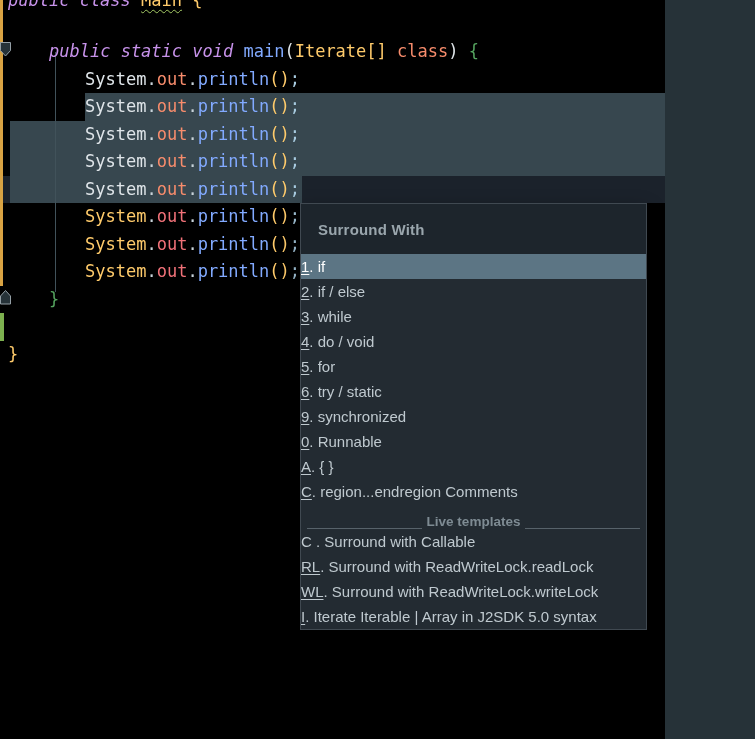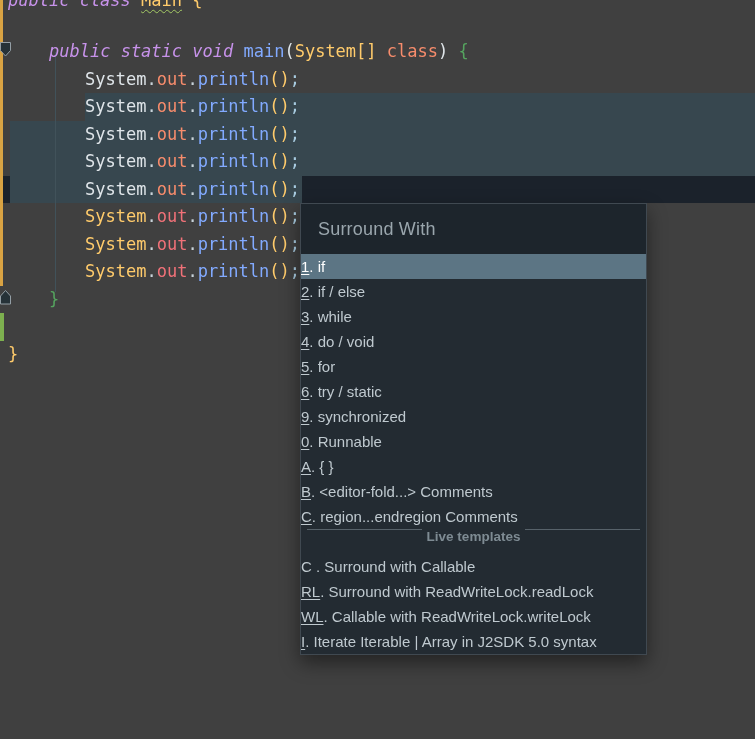--- a/index.html
+++ b/index.html
@@ -1,21 +1,21 @@
 <!DOCTYPE html>
 <html><head>
 <meta charset="utf-8">
 <style>
   html,body{margin:0;padding:0;}
   body{
     width:755px;height:739px;overflow:hidden;
     background:#263238;
     font-family:"Liberation Sans","DejaVu Sans",sans-serif;
   }
-  .screen{position:relative;width:755px;height:739px;background:#404040;overflow:hidden;}
+  .screen{position:relative;width:665px;height:739px;background:#000000;overflow:hidden;}
 
   
   #editor{position:absolute;inset:0;}
   .hl{position:absolute;}
   .indent-guide{position:absolute;width:1px;background:#41525a;}
   .stripe{position:absolute;}
   .fold{position:absolute;width:11px;height:15px;}
   .fold svg{display:block;}
   .code-line{
     position:absolute;white-space:pre;
@@ -35,30 +35,30 @@
 
   
   .popup{
     position:absolute;background:#232b32;
     border:1px solid rgba(140,152,160,0.28);
     box-shadow:0 8px 18px rgba(0,0,0,0.45);
     box-sizing:border-box;
   }
   .popup-header{
     height:50px;background:#1d252c;display:flex;align-items:center;
-    padding-left:17px;font-size:18px;font-weight:400;color:#9aa6ad;
+    padding-left:17px;font-size:15px;font-weight:700;color:#9aa6ad;
     letter-spacing:0.2px;
   }
   .p-item{
     height:25px;line-height:25px;padding-left:0;
     font-size:15px;color:#bfc9cf;white-space:pre;cursor:default;
   }
   .p-item.sel{background:#5c7584;color:#ffffff;}
   .mn{text-decoration:underline;text-underline-offset:2px;}
-  .lt-sep{height:25px;display:flex;align-items:flex-start;padding:0 6px;gap:5px;}
+  .lt-sep{height:25px;display:flex;align-items:flex-end;padding:0 6px;gap:5px;}
   .lt-sep .ln{flex:1;height:1px;background:#57626a;}
   .lt-sep .lt-label{font-size:13.5px;font-weight:700;color:#7e8b93;}
   .popup-footer{
     height:26px;line-height:25px;border-top:1px solid #57626a;
     padding-left:8px;font-size:15px;color:#bfc9cf;cursor:default;
   }
 </style>
 </head>
 <body>
 
@@ -75,21 +75,21 @@
         <svg width="11" height="15" xmlns="http://www.w3.org/2000/svg">
           <polygon points="0.5,0.5 10.5,0.5 10.5,8.5 5.5,14 0.5,8.5" fill="#263238" stroke="#939ea5" stroke-width="1"></polygon>
         </svg>
       </div>
       <div class="fold" style="left: 0px; top: 290px;">
         <svg width="11" height="15" xmlns="http://www.w3.org/2000/svg">
           <polygon points="5.5,0.5 10.5,6 10.5,14 0.5,14 0.5,6" fill="#263238" stroke="#939ea5" stroke-width="1"></polygon>
         </svg>
       </div>
       <div class="code-line" style="left: 8px; top: -13px;"><span class="tk-k">public class </span><span class="tk-yw">Main</span><span class="tk-w"> </span><span class="tk-y">{</span></div>
-      <div class="code-line" style="left: 49px; top: 38px;"><span class="tk-k">public static void </span><span class="tk-b">main</span><span class="tk-w">(</span><span class="tk-y">System[]</span><span class="tk-w"> </span><span class="tk-o">class</span><span class="tk-w">) </span><span class="tk-g">{</span></div>
+      <div class="code-line" style="left: 49px; top: 38px;"><span class="tk-k">public static void </span><span class="tk-b">main</span><span class="tk-w">(</span><span class="tk-y">Iterate[]</span><span class="tk-w"> </span><span class="tk-o">class</span><span class="tk-w">) </span><span class="tk-g">{</span></div>
       <div class="code-line" style="left: 85px; top: 65.5px;"><span class="tk-w">System</span><span class="tk-pu">.</span><span class="tk-o">out</span><span class="tk-pu">.</span><span class="tk-b">println</span><span class="tk-y">()</span><span class="tk-sc">;</span></div>
       <div class="code-line" style="left: 85px; top: 93px;"><span class="tk-w">System</span><span class="tk-pu">.</span><span class="tk-o">out</span><span class="tk-pu">.</span><span class="tk-b">println</span><span class="tk-y">()</span><span class="tk-sc">;</span></div>
       <div class="code-line" style="left: 85px; top: 120.5px;"><span class="tk-w">System</span><span class="tk-pu">.</span><span class="tk-o">out</span><span class="tk-pu">.</span><span class="tk-b">println</span><span class="tk-y">()</span><span class="tk-sc">;</span></div>
       <div class="code-line" style="left: 85px; top: 148px;"><span class="tk-w">System</span><span class="tk-pu">.</span><span class="tk-o">out</span><span class="tk-pu">.</span><span class="tk-b">println</span><span class="tk-y">()</span><span class="tk-sc">;</span></div>
       <div class="code-line" style="left: 85px; top: 175.5px;"><span class="tk-w">System</span><span class="tk-pu">.</span><span class="tk-o">out</span><span class="tk-pu">.</span><span class="tk-b">println</span><span class="tk-y">()</span><span class="tk-sc">;</span></div>
       <div class="code-line" style="left: 85px; top: 203px;"><span class="tk-y">System</span><span class="tk-pu">.</span><span class="tk-r">out</span><span class="tk-pu">.</span><span class="tk-b">println</span><span class="tk-y">()</span><span class="tk-sc">;</span></div>
       <div class="code-line" style="left: 85px; top: 230.5px;"><span class="tk-y">System</span><span class="tk-pu">.</span><span class="tk-r">out</span><span class="tk-pu">.</span><span class="tk-b">println</span><span class="tk-y">()</span><span class="tk-sc">;</span></div>
       <div class="code-line" style="left: 85px; top: 258px;"><span class="tk-y">System</span><span class="tk-pu">.</span><span class="tk-r">out</span><span class="tk-pu">.</span><span class="tk-b">println</span><span class="tk-y">()</span><span class="tk-sc">;</span></div>
       <div class="code-line" style="left: 49px; top: 285.5px;"><span class="tk-g">}</span></div>
       <div class="code-line" style="left: 8px; top: 340.5px;"><span class="tk-y">}</span></div>
@@ -100,28 +100,27 @@
     <div id="surround-list">
         <div class="p-item sel" style="background: rgb(92, 117, 132);"><span class="mn">1</span><span>. if</span></div>
         <div class="p-item"><span class="mn">2</span><span>. if / else</span></div>
         <div class="p-item"><span class="mn">3</span><span>. while</span></div>
         <div class="p-item"><span class="mn">4</span><span>. do / void</span></div>
         <div class="p-item"><span class="mn">5</span><span>. for</span></div>
         <div class="p-item"><span class="mn">6</span><span>. try / static</span></div>
         <div class="p-item"><span class="mn">9</span><span>. synchronized</span></div>
         <div class="p-item"><span class="mn">0</span><span>. Runnable</span></div>
         <div class="p-item"><span class="mn">A</span><span>. { }</span></div>
-        <div class="p-item"><span class="mn">B</span><span>. &lt;editor-fold...&gt; Comments</span></div>
         <div class="p-item"><span class="mn">C</span><span>. region...endregion Comments</span></div>
       </div>
     <div class="lt-sep">
       <span class="ln"></span>
       <span class="lt-label">Live templates</span>
       <span class="ln"></span>
     </div>
     <div id="live-template-list">
         <div class="p-item"><span>C . Surround with Callable</span></div>
         <div class="p-item"><span class="mn">RL</span><span>. Surround with ReadWriteLock.readLock</span></div>
-        <div class="p-item"><span class="mn">WL</span><span>. Callable with ReadWriteLock.writeLock</span></div>
+        <div class="p-item"><span class="mn">WL</span><span>. Surround with ReadWriteLock.writeLock</span></div>
         <div class="p-item"><span class="mn">I</span><span>. Iterate Iterable | Array in J2SDK 5.0 syntax</span></div>
       </div>
   </div>
 </div>
 
 </body></html>

